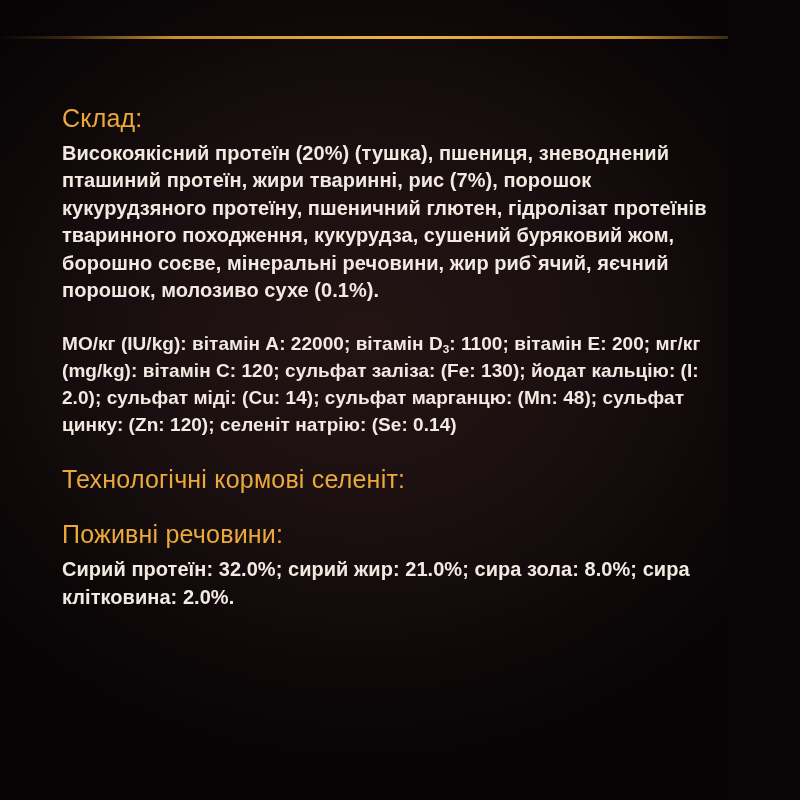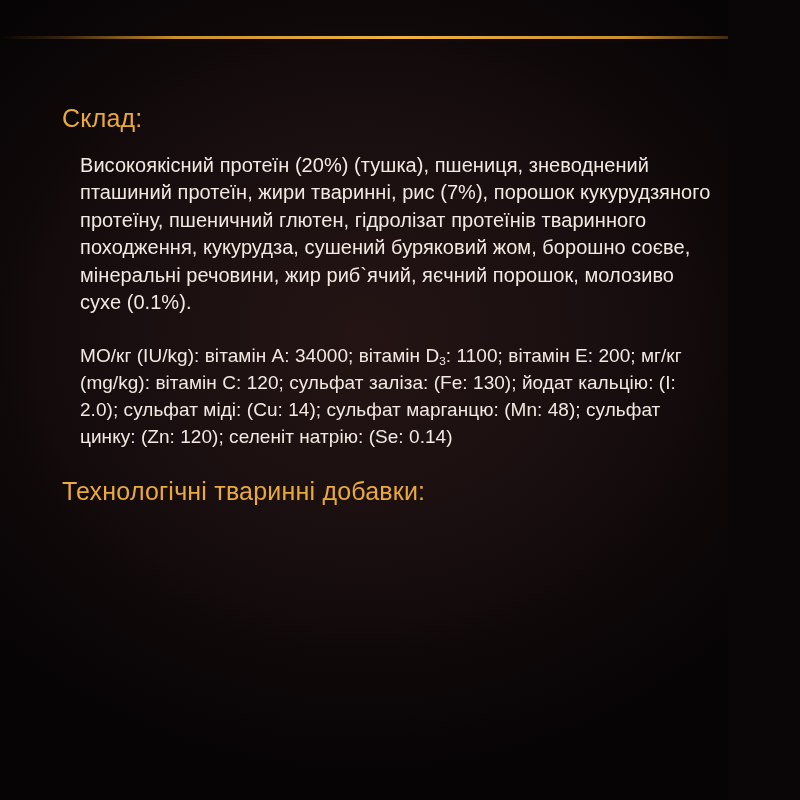--- a/index.html
+++ b/index.html
@@ -48,26 +48,26 @@
     font-size: 25px;
     font-weight: 400;
     letter-spacing: 0.2px;
     color: #eaa93b;
     line-height: 1.18;
   }
   .section {
     margin-bottom: 26px;
   }
   p.body-text {
-    margin: 18px;
+    margin: 0;
     color: #f2eae2;
     font-size: 20px;
     line-height: 1.38;
     letter-spacing: 0.05px;
-    font-weight: 400;
+    font-weight: 700;
   }
   p.body-text.small {
     font-size: 19px;
     line-height: 1.42;
   }
   sub {
     font-size: 0.62em;
     vertical-align: baseline;
     position: relative;
     top: 0.28em;
@@ -81,22 +81,26 @@
   <div class="top-rule"></div>
 
   <div class="content">
 
     <div class="section">
       <h2 class="section-title">Склад:</h2>
       <p class="body-text">Високоякісний протеїн (20%) (тушка), пшениця, зневоднений пташиний протеїн, жири тваринні, рис (7%), порошок кукурудзяного протеїну, пшеничний глютен, гідролізат протеїнів тваринного походження, кукурудза, сушений буряковий жом, борошно соєве, мінеральні речовини, жир риб`ячий, яєчний порошок, молозиво сухе (0.1%).</p>
     </div>
 
     <div class="section">
-      <p class="body-text small"><span>МО/кг (IU/kg): вітамін A: 34000; вітамін D</span><sub>3</sub><span>: 1100; вітамін E: 200; мг/кг (mg/kg): вітамін C: 120; сульфат заліза: (Fe: 130); йодат кальцію: (I: 2.0); сульфат міді: (Cu: 14); сульфат марганцю: (Mn: 48); сульфат цинку: (Zn: 120); селеніт натрію: (Se: 0.14)</span></p>
+      <p class="body-text small"><span>МО/кг (IU/kg): вітамін A: 22000; вітамін D</span><sub>3</sub><span>: 1100; вітамін E: 200; мг/кг (mg/kg): вітамін C: 120; сульфат заліза: (Fe: 130); йодат кальцію: (I: 2.0); сульфат міді: (Cu: 14); сульфат марганцю: (Mn: 48); сульфат цинку: (Zn: 120); селеніт натрію: (Se: 0.14)</span></p>
     </div>
 
     <div class="section">
-      <h2 class="section-title">Технологічні тваринні добавки:</h2>
+      <h2 class="section-title">Технологічні кормові селеніт:</h2>
     </div>
 
+    <div class="section">
+      <h2 class="section-title">Поживні речовини:</h2>
+      <p class="body-text">Сирий протеїн: 32.0%; сирий жир: 21.0%; сира зола: 8.0%; сира клітковина: 2.0%.</p>
+    </div>
 
   </div>
 </div>
 
 </body></html>

